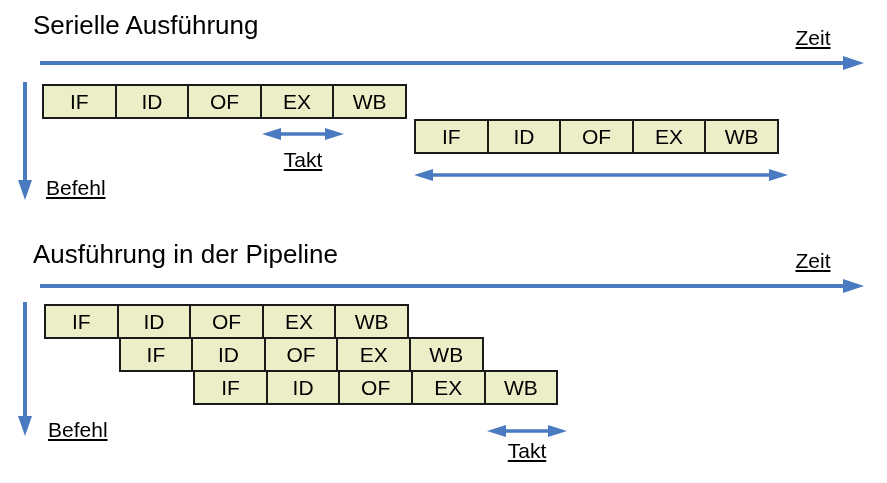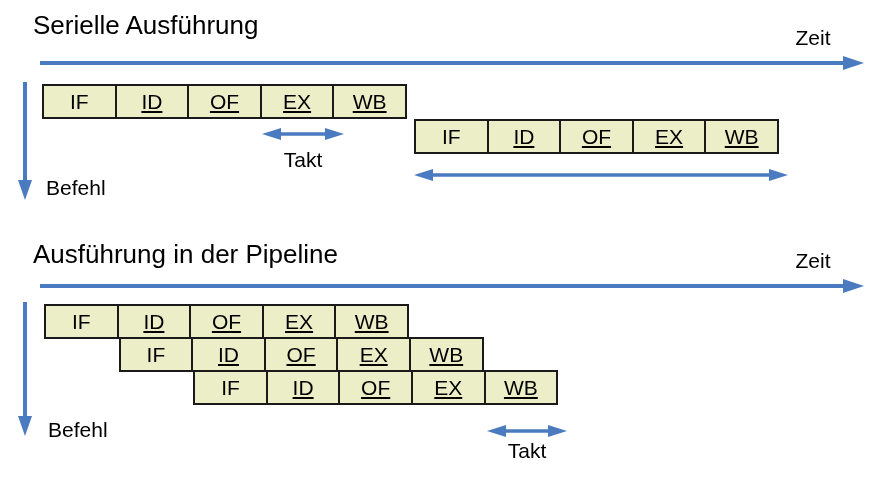--- a/index.html
+++ b/index.html
@@ -25,39 +25,40 @@
     font-size: 26px;
     font-weight: 400;
     white-space: nowrap;
     color: var(--text-color);
   }
   .small-label {
     position: absolute;
     font-size: 21px;
     white-space: nowrap;
     color: var(--text-color);
+    text-decoration: underline;
   }
   .centered { text-align: center; }
   .stage-row {
     position: absolute;
     display: flex;
     text-align: center;
   }
   .cell {
     width: 74.6px;
     height: 35px;
     background: var(--box-fill);
     border: 2px solid var(--box-border);
     display: flex;
     align-items: center;
     justify-content: center;
     font-size: 21px;
     color: var(--text-color);
   }
-  .cell:not(:first-child) { margin-left: -2px; text-decoration: underline; }
+  .cell:not(:first-child) { margin-left: -2px; }
   svg.arrow { position: absolute; overflow: visible; }
   svg.arrow .stroke { stroke: var(--arrow-blue); }
   svg.arrow .fill { fill: var(--arrow-blue); }
 </style>
 </head>
 <body>
 
 <div class="canvas">
 
   <div class="title" style="left:33px; top:10px;">Serielle Ausführung</div>

